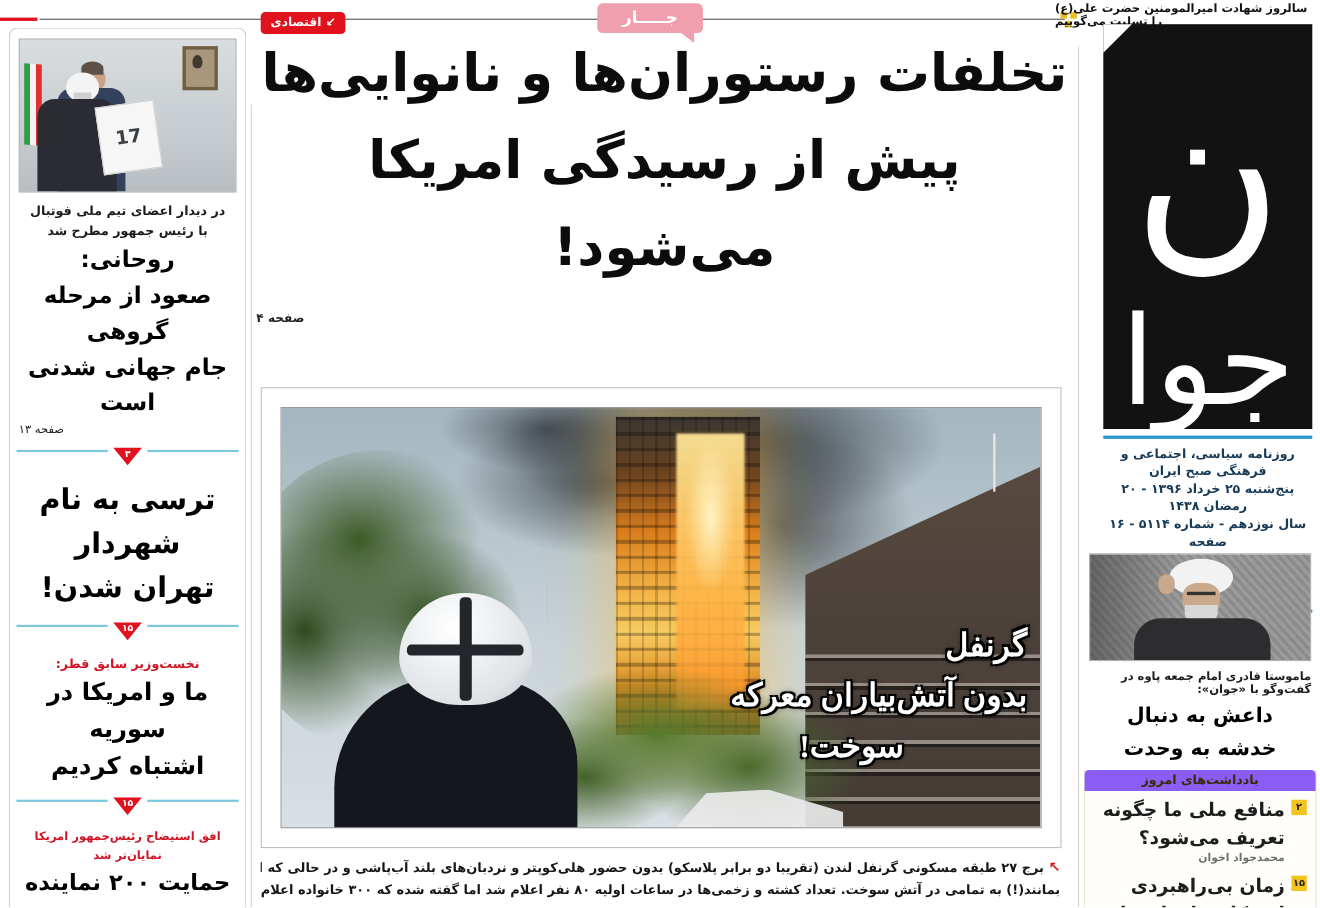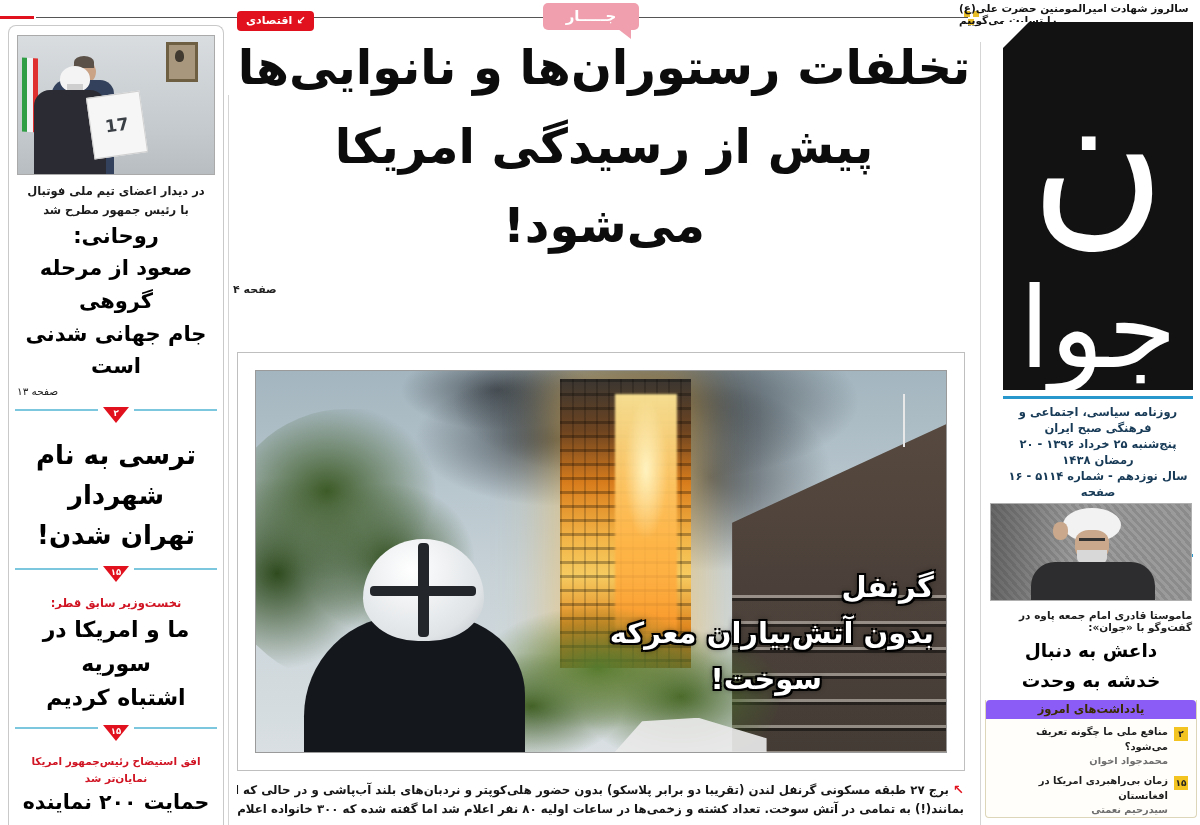--- a/index.html
+++ b/index.html
@@ -31,21 +31,21 @@
   .masthead-text{color:#173a57;font-size:11.5px;font-weight:bold;text-align:center;line-height:1.4;padding:5px 2px;}
 
   
   .lead-hl{left:232px;top:28px;width:744px;text-align:center;color:#0c0c0c;
           font-weight:900;font-size:48px;line-height:1.65;letter-spacing:-1px;}
   .lead-sub{left:250px;top:224px;width:706px;text-align:center;color:#d40a1e;
           font-weight:bold;font-size:16px;line-height:1.75;}
   .lead-page{left:233px;top:283px;font-size:11px;font-weight:bold;color:#222;direction:rtl;}
 
   
-  .photo-frame{left:237px;top:352px;width:726px;height:417px;border:1px solid #bfbfbf;background:#fff;}
+  .photo-frame{left:237px;top:352px;width:726px;height:417px;border:1px solid #bfbfbf;background:#fff;font-family:Liberation Serif, serif;}
   .photo{position:absolute;left:17px;top:17px;width:690px;height:381px;border:1px solid #9a9a9a;
          overflow:hidden;background:linear-gradient(180deg,#a3b5bf,#c8d3d8 55%,#d9dfe2);}
   .smoke{position:absolute;inset:0;background:
       radial-gradient(ellipse 42% 30% at 58% 8%,rgba(35,40,45,.95),rgba(35,40,45,0) 70%),
       radial-gradient(ellipse 30% 25% at 44% 18%,rgba(50,56,62,.85),rgba(50,56,62,0) 70%),
       radial-gradient(ellipse 25% 35% at 66% 28%,rgba(40,44,48,.7),rgba(40,44,48,0) 70%),
       radial-gradient(ellipse 20% 15% at 35% 5%,rgba(60,66,72,.8),rgba(60,66,72,0) 70%);}
   .tower{position:absolute;left:44%;top:2%;width:19%;height:76%;
       background:linear-gradient(180deg,#3a3631 0%,#6e4420 18%,#d97d1c 36%,#f3b446 55%,#f6cb60 68%,#e08a22 85%,#b3701f 100%);
       box-shadow:0 0 50px 10px rgba(248,190,80,.55);}
@@ -138,21 +138,21 @@
   .cp-hand{position:absolute;left:62px;top:18px;width:15px;height:18px;border-radius:45%;background:#c9a88b;}
   .cl-kicker{font-size:10.5px;font-weight:bold;color:#1c1c1c;text-align:right;margin-top:8px;}
   .cl-hl{font-size:18.5px;font-weight:900;color:#000;text-align:center;line-height:1.6;margin-top:3px;}
   .cl-page{font-size:10px;font-weight:bold;color:#222;text-align:left;padding:2px 4px;}
   .notes{left:985px;top:700px;width:210px;border:1px solid #ddd6b8;border-top:none;background:#fffefa;border-radius:0 0 4px 4px;}
   .notes-head{height:19px;background:#8b5cf6;border-radius:4px 4px 0 0;color:#3a2b00;
       font-size:11.5px;font-weight:bold;text-align:center;line-height:19px;}
   .note{display:flex;gap:6px;padding:6px 8px 2px;align-items:flex-start;}
   .note-badge{flex:0 0 14px;width:14px;height:14px;background:#f3c320;color:#222;font-size:9px;font-weight:bold;
       text-align:center;line-height:14px;margin-top:2px;}
-  .note-title{font-size:10px;font-weight:bold;color:#1d1d1d;line-height:1.45;}
+  .note-title{font-size:17px;font-weight:bold;color:#1d1d1d;line-height:1.45;}
   .note-author{font-size:9.8px;color:#6e6e6e;font-weight:bold;margin-top:1px;}
 </style>
 </head>
 <body>
 
 <div class="page">
 
   <div class="abs hairline-red"></div>
   <div class="abs hairline-dark"></div>
   <div class="abs bubble">

